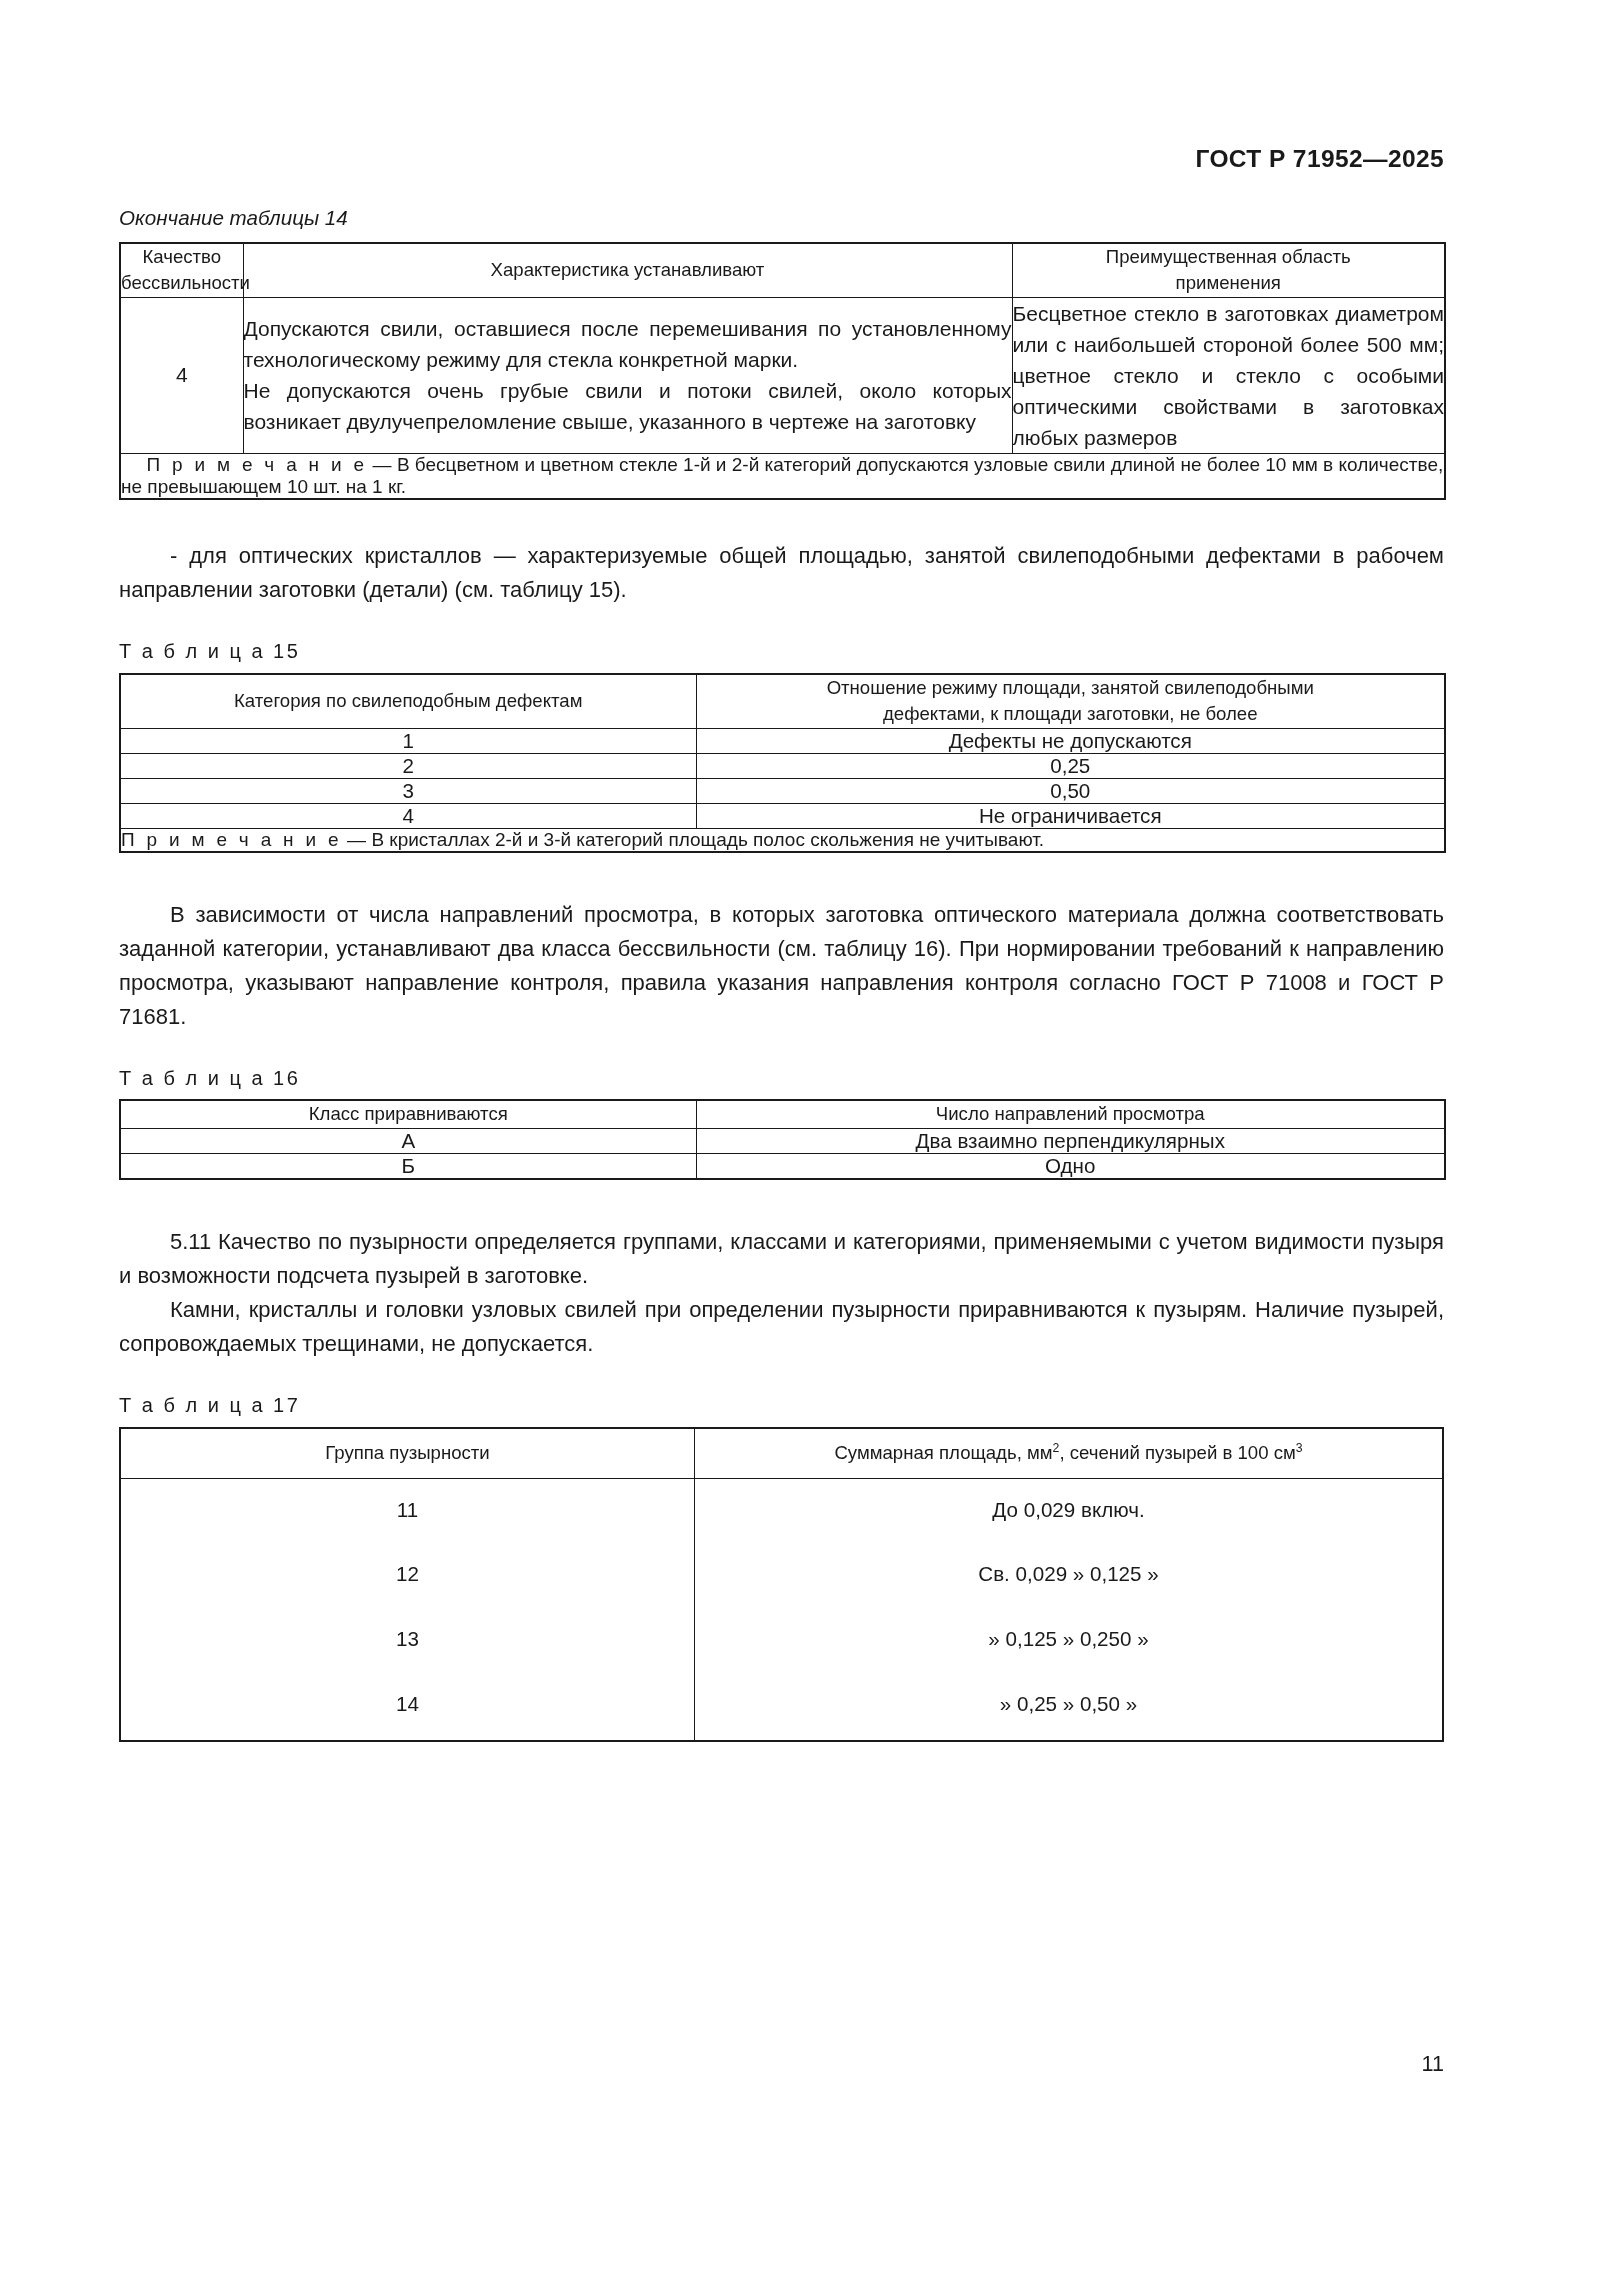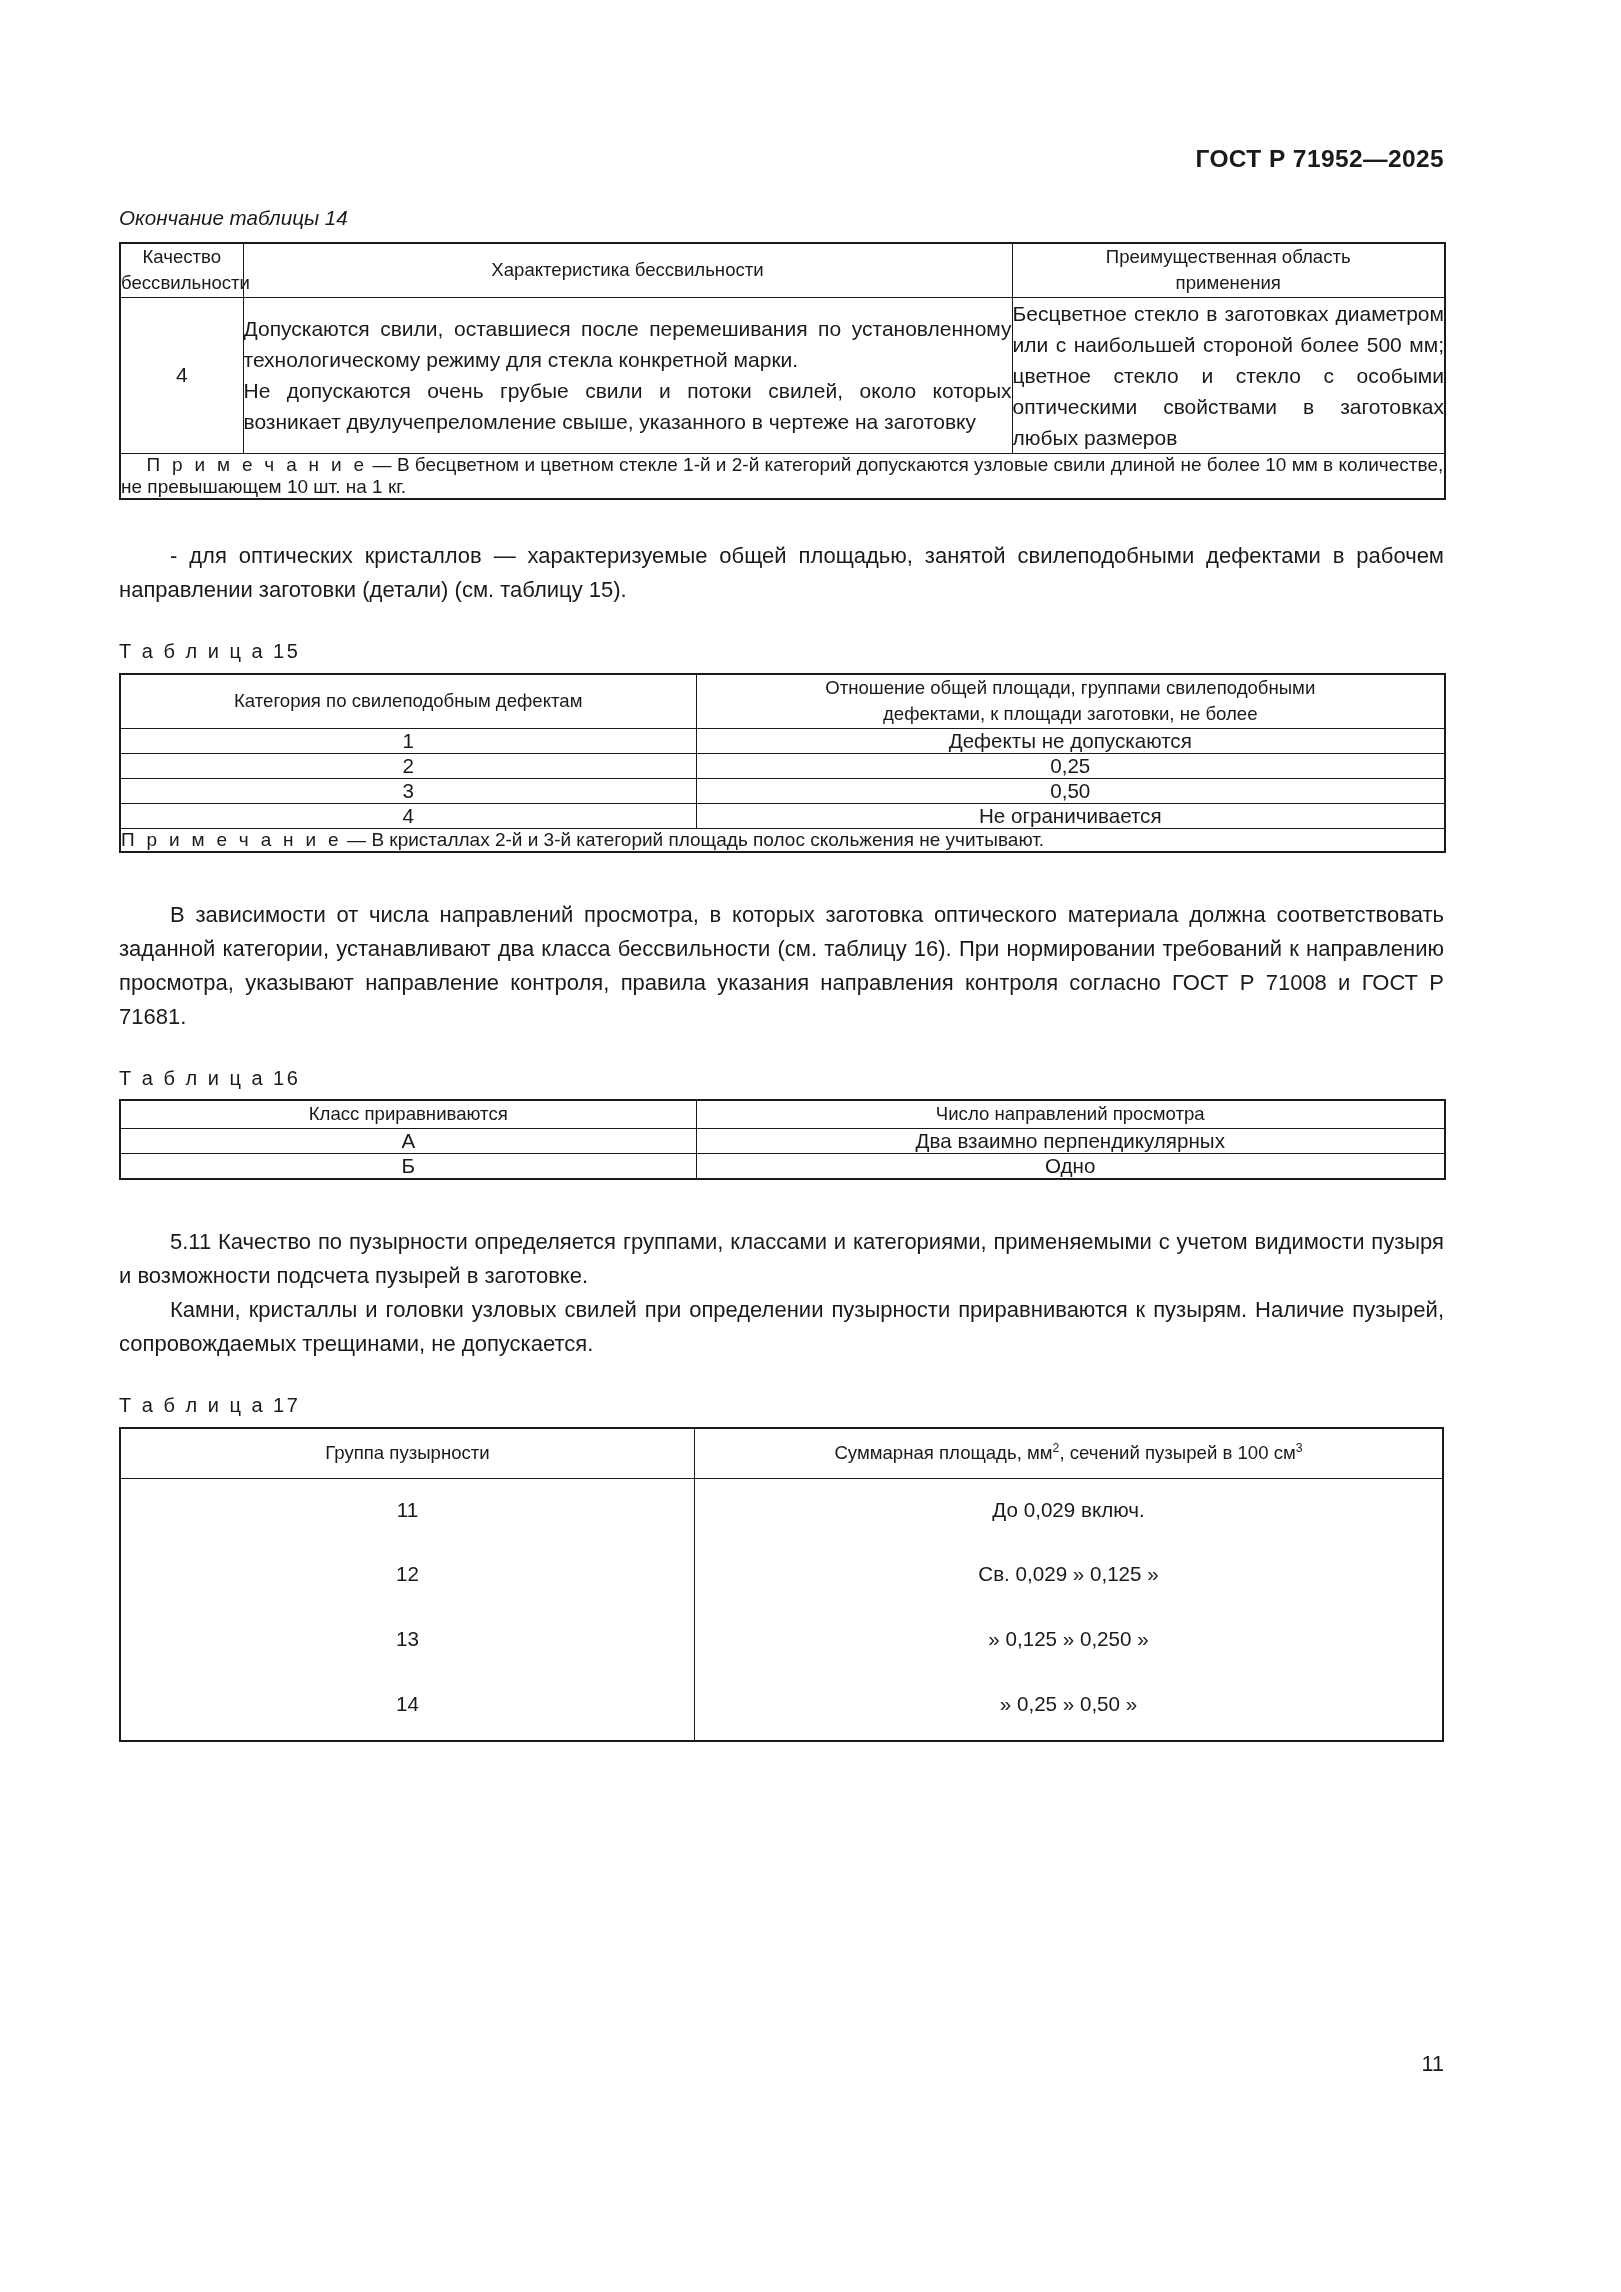--- a/index.html
+++ b/index.html
@@ -202,21 +202,21 @@
           <col class="c1">
           <col class="c2">
           <col class="c3">
         </colgroup>
       <tbody>
         <tr>
           <th class="th-cell">
             <span>Качество</span><br>
             <span>бессвильности</span>
           </th>
-          <th class="th-cell">Характеристика бессвильности</th>
+          <th class="th-cell">Характеристика устанавливают</th>
           <th class="th-cell">
             <span>Преимущественная область</span><br>
             <span>применения</span>
           </th>
         </tr>
         <tr>
           <td class="td-cat">4</td>
           <td class="td-body">
             <div>Допускаются свили, оставшиеся после перемешивания по установленному технологическому режиму для стекла конкретной марки.</div>
             <div>Не допускаются очень грубые свили и потоки свилей, около которых возникает двулучепреломление свыше, указанного в чертеже на заготовку</div>
@@ -242,21 +242,21 @@
 
     <table class="gost t15 outer-box">
       <colgroup>
           <col class="c1">
           <col class="c2">
         </colgroup>
       <tbody>
         <tr>
           <th class="th-cell">Категория по свилеподобным дефектам</th>
           <th class="th-cell">
-            <span>Отношение общей площади, группами свилеподобными</span><br>
+            <span>Отношение режиму площади, занятой свилеподобными</span><br>
             <span>дефектами, к площади заготовки, не более</span>
           </th>
         </tr>
         <tr>
           <td class="td-center">1</td>
           <td class="td-center">Дефекты не допускаются</td>
         </tr>
         <tr>
           <td class="td-center">2</td>
           <td class="td-center">0,25</td>

